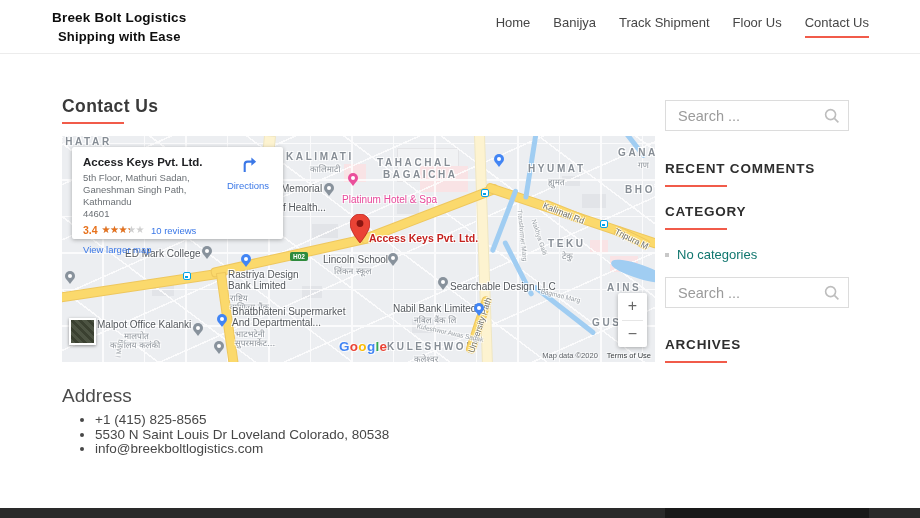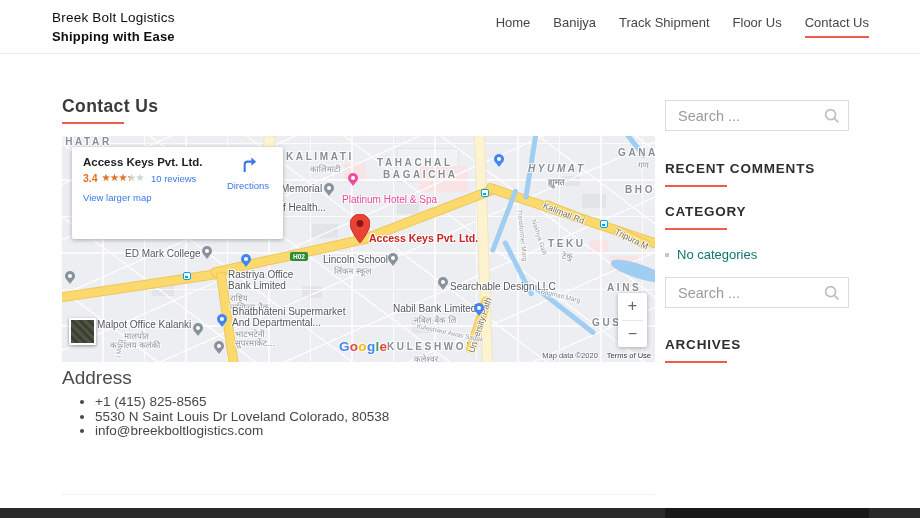--- a/index.html
+++ b/index.html
@@ -5,21 +5,21 @@
   :root{
     --accent:#f15b4a; --link:#3b78e7; --star:#e7711b;
   }
   *{box-sizing:border-box;margin:0;padding:0}
   html,body{width:920px;height:518px}
   body{position:relative;overflow:hidden;background:#fff;font-family:"Liberation Sans",sans-serif;}
 
   
   header{height:54px;display:flex;align-items:center;justify-content:space-between;border-bottom:1px solid #ececec;background:#fff;}
   .logo{margin-left:52px;text-align:center;cursor:pointer}
-  .logo .l1{font-size:13.5px;font-weight:normal;color:#0d0d0d;letter-spacing:.2px}
+  .logo .l1{font-size:13.5px;font-weight:bold;color:#0d0d0d;letter-spacing:.2px}
   .logo .l2{font-size:13px;font-weight:bold;color:#0d0d0d;margin-top:4px;letter-spacing:.2px}
   nav{display:flex;gap:23px;margin-right:51px;align-items:center}
   nav a{font-size:13px;color:#464646;text-decoration:none;padding-bottom:6px;border-bottom:2px solid transparent}
   nav a.active{border-bottom-color:var(--accent)}
 
   
   .container{display:flex;margin-top:34px;padding-left:62px}
   main{width:593px}
   aside{width:184px;margin-left:10px;padding-top:12px}
 
@@ -85,21 +85,21 @@
 
   .sat{position:absolute;left:7px;top:182px;width:27px;height:27px;border:2px solid #fff;box-shadow:0 1px 3px rgba(0,0,0,.4);z-index:8;
     background:repeating-linear-gradient(45deg,#4d5443 0 3px,#3a4030 3px 6px),#434936}
   .glogo{position:absolute;left:277px;top:203px;font-size:13.5px;font-weight:bold;letter-spacing:.3px;z-index:8;
     text-shadow:-1px -1px 0 rgba(255,255,255,.8),1px 1px 0 rgba(255,255,255,.8)}
   .attrib{position:absolute;right:4px;bottom:2px;font-size:7.5px;color:#5f6368;z-index:8;
     text-shadow:-1px -1px 0 rgba(255,255,255,.9),1px 1px 0 rgba(255,255,255,.9)}
   .attrib .terms{margin-left:9px;color:#3c4043;text-decoration:none}
 
   
-  .address h3{font-size:19px;font-weight:normal;color:#4b4b4b;margin-top:5px}
+  .address h3{font-size:19px;font-weight:normal;color:#4b4b4b;margin-top:23px}
   .address ul{margin-top:6px;margin-left:33px}
   .address li{font-size:13.5px;color:#474747;line-height:14.5px;margin-bottom:0}
   .bottom-divider{border:0;border-top:1px solid #f2f2f2;margin-top:55px;width:593px}
 
   
   .searchbox{position:relative;width:184px;height:31px;border:1px solid #dcdcdc;background:#fff}
   .searchbox input{width:100%;height:100%;border:0;outline:none;padding:0 30px 0 12px;font-size:14.5px;color:#444;font-family:inherit}
   .searchbox input::placeholder{color:#9b9b9b}
   .searchbox .sicon{position:absolute;right:8px;top:7px;cursor:pointer}
   aside h4{font-size:13.5px;font-weight:bold;letter-spacing:.8px;color:#2e2e2e}
@@ -169,36 +169,36 @@
       <div class="rivblob" style="left:548px;top:128px;width:56px;height:14px;transform:rotate(18deg)"></div>
 
       <span class="badge">H02</span>
 
       <div id="map-labels">
           <span class="ml area" style="left: -12px; top: 0px;">ICHATAR</span>
           <span class="ml area" style="left: 224px; top: 15px;">KALIMATI</span>
           <span class="ml sub" style="left: 248px; top: 27px;">कालिमाटी</span>
           <span class="ml area" style="left: 315px; top: 21px;">TAHACHAL</span>
           <span class="ml area" style="left: 321px; top: 33px;">BAGAICHA</span>
-          <span class="ml area" style="left: 466px; top: 27px; font-style: italic;">HYUMAT</span>
-          <span class="ml sub" style="left: 486px; top: 40px; font-weight: bold;">ह्युमत</span>
+          <span class="ml area" style="left: 466px; top: 27px;">HYUMAT</span>
+          <span class="ml sub" style="left: 486px; top: 40px;">ह्युमत</span>
           <span class="ml area" style="left: 556px; top: 11px;">GANA</span>
           <span class="ml sub" style="left: 576px; top: 23px;">गण</span>
           <span class="ml area" style="left: 563px; top: 48px;">BHOT</span>
           <span class="ml area" style="left: 486px; top: 102px;">TEKU</span>
           <span class="ml sub" style="left: 500px; top: 114px;">टेकु</span>
           <span class="ml area" style="left: 530px; top: 181px;">GUS</span>
           <span class="ml area" style="left: 545px; top: 146px;">AINS</span>
           <span class="ml area" style="left: 325px; top: 205px;">KULESHWOR</span>
           <span class="ml sub" style="left: 352px; top: 217px;">कुलेश्वर</span>
           <span class="ml poi" style="left: 219px; top: 47px;">Memorial</span>
           <span class="ml poi" style="left: 221px; top: 66px;">f Health...</span>
           <span class="ml pink" style="left: 280px; top: 58px; text-align: center;">Platinum Hotel &amp; Spa</span>
           <span class="ml poi" style="left: 63px; top: 112px;">ED Mark College</span>
-          <span class="ml poi" style="left: 166px; top: 133px;">Rastriya Office</span>
+          <span class="ml poi" style="left: 166px; top: 133px;">Rastriya Design</span>
           <span class="ml poi" style="left: 166px; top: 144px;">Bank Limited</span>
           <span class="ml sub" style="left: 168px; top: 156px;">राष्ट्रिय</span>
           <span class="ml sub" style="left: 168px; top: 165px;">वाणिज्य बैंक...</span>
           <span class="ml poi" style="left: 261px; top: 118px;">Lincoln School</span>
           <span class="ml sub" style="left: 272px; top: 129px;">लिंकन स्कूल</span>
           <span class="ml poi" style="left: 388px; top: 145px;">Searchable Design LLC</span>
           <span class="ml poi" style="left: 331px; top: 167px;">Nabil Bank Limited</span>
           <span class="ml sub" style="left: 352px; top: 178px;">नबिल बैंक लि</span>
           <span class="ml poi" style="left: 170px; top: 170px;">Bhatbhateni Supermarket</span>
           <span class="ml poi" style="left: 170px; top: 181px;">And Departmental...</span>
@@ -237,20 +237,25 @@
 
       <div class="marker">
         <svg width="20" height="30" viewBox="0 0 20 30">
           <path d="M10 0 C4.5 0 0 4.5 0 10 c0 7 10 19 10 19 s10 -12 10 -19 C20 4.5 15.5 0 10 0 z" fill="#ea4335" stroke="#b31412" stroke-width="0.7"></path>
           <circle cx="10" cy="9.5" r="3.4" fill="#8c1511"></circle>
         </svg>
       </div>
 
       <div class="infocard">
         <div class="t">Access Keys Pvt. Ltd.</div>
+        <div class="a">
+          <div>5th Floor, Mathuri Sadan,</div>
+          <div>Ganeshman Singh Path, Kathmandu</div>
+          <div>44601</div>
+        </div>
         <div class="ratingrow">
           <span class="rv">3.4</span>
           <span class="stars"><span class="bg">★★★★★</span><span class="fg" id="stars-fg" style="width: 68%;">★★★★★</span></span>
           <a class="reviews" href="#">10 reviews</a>
         </div>
         <a class="viewlarger" href="#">View larger map</a>
         <div class="dirs">
           <span>
             <svg width="19" height="19" viewBox="0 0 20 20">
               <path d="M6 18 V10 a3 3 0 0 1 3 -3 h5" fill="none" stroke="#3b78e7" stroke-width="2.2"></path>

